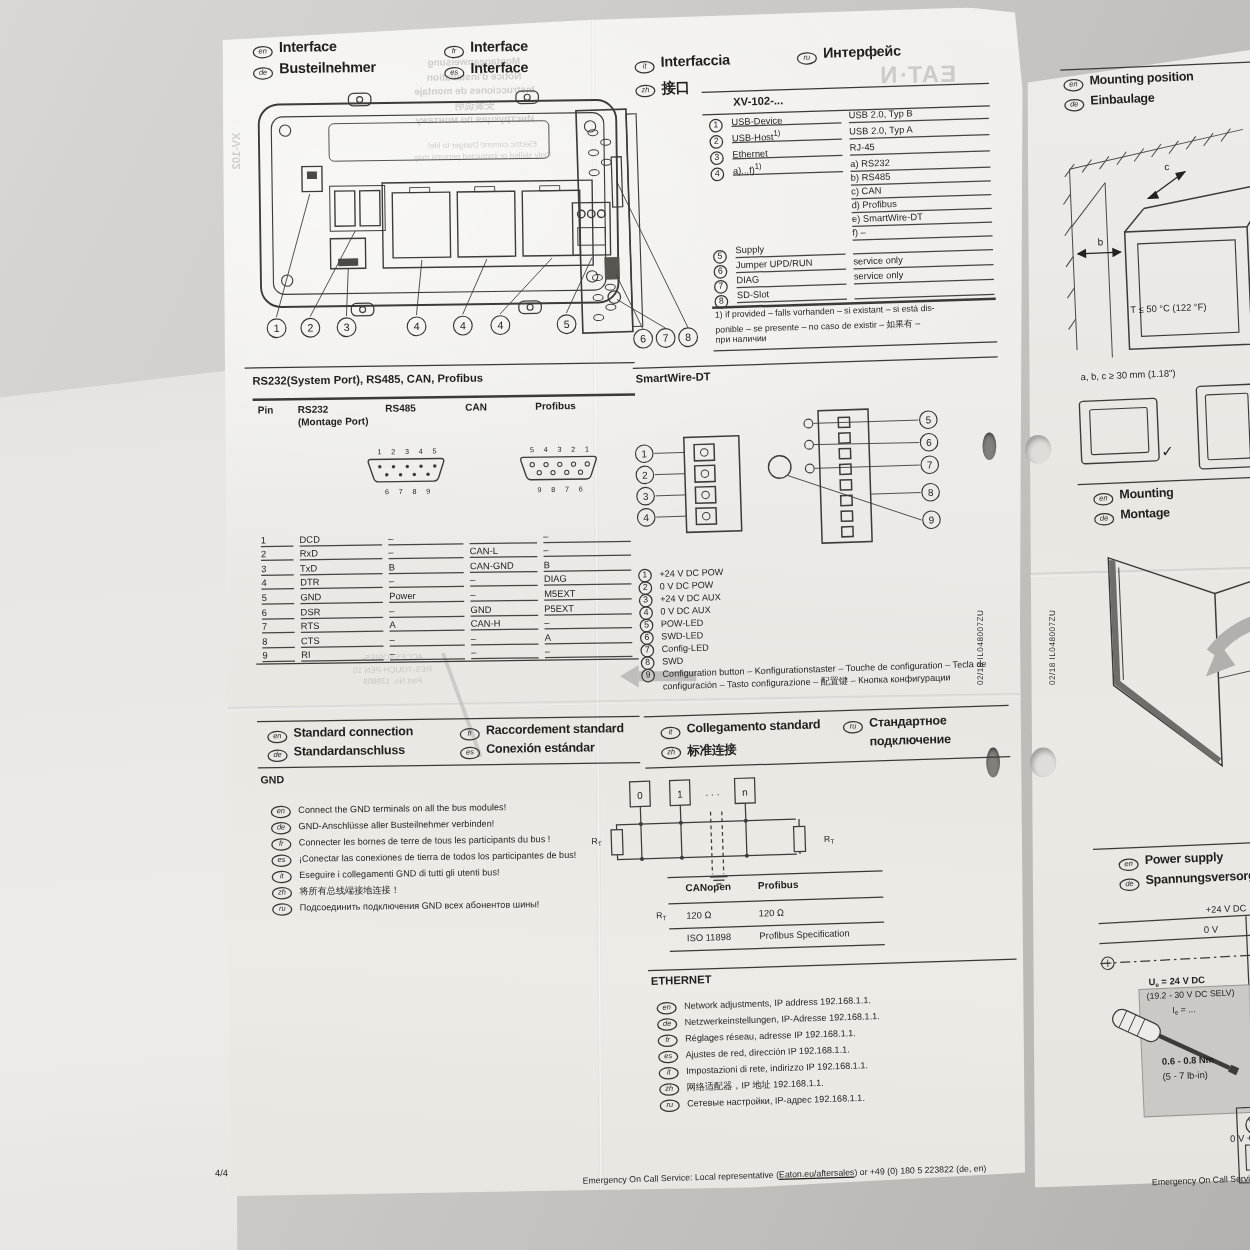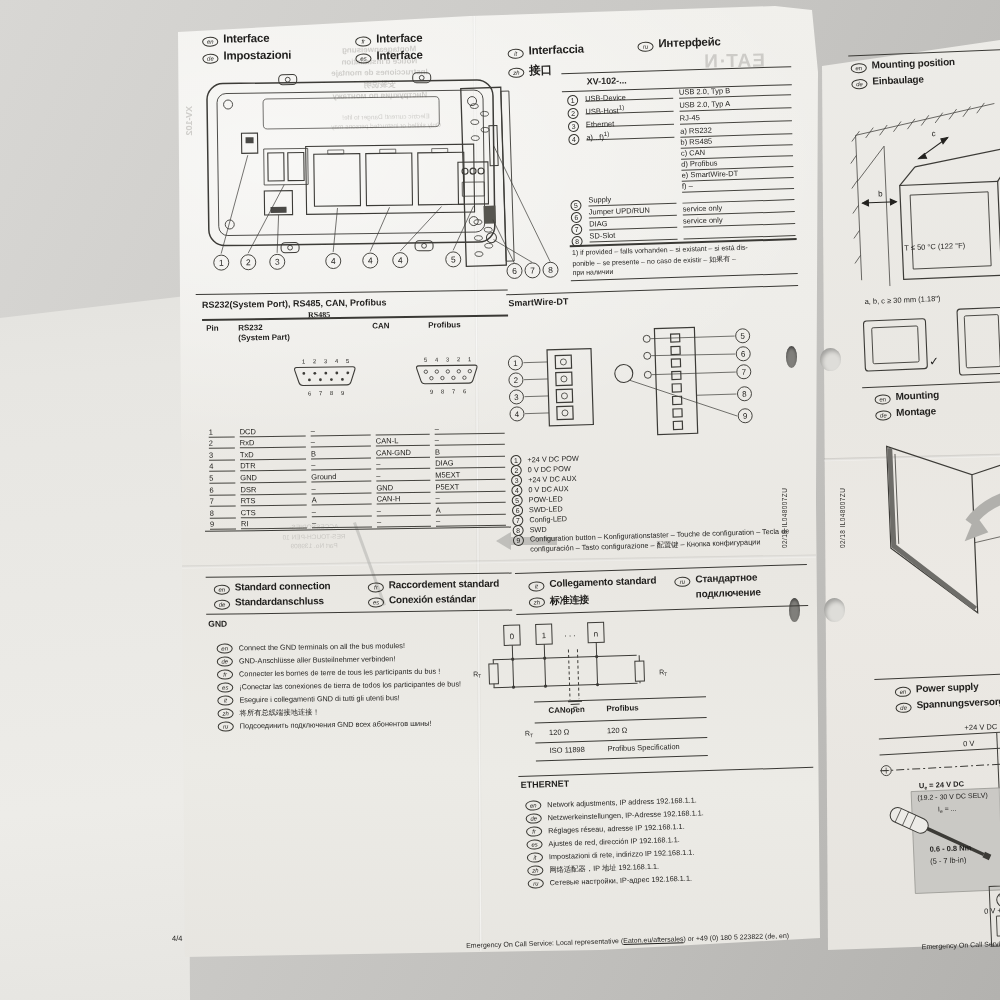--- a/index.html
+++ b/index.html
@@ -91,21 +91,21 @@
   <div class="arrowL" style="left:496px;top:532px;">
     <span class="head"></span>
     <span class="bar"></span>
   </div>
 
   <div class="col" style="left:192px;top:28px;width:320px;height:705px;transform:rotate(-0.8deg);">
 
     <span class="abs badge" style="left:10px;top:9px;">en</span>
     <span class="abs hdr1" style="left:31px;top:5px;">Interface</span>
     <span class="abs badge" style="left:10px;top:26px;">de</span>
-    <span class="abs hdr1" style="left:31px;top:22px;">Impostazioni</span>
+    <span class="abs hdr1" style="left:31px;top:22px;">Busteilnehmer</span>
     <span class="abs badge" style="left:163px;top:11px;">fr</span>
     <span class="abs hdr1" style="left:184px;top:7px;">Interface</span>
     <span class="abs badge" style="left:163px;top:28px;">es</span>
     <span class="abs hdr1" style="left:184px;top:24px;">Interface</span>
 
     <svg class="abs" style="left:8px;top:46px;" width="300" height="210" viewBox="0 0 300 210">
       <g stroke="#3c3b37" fill="none" stroke-width="1.5">
         <rect x="6" y="10" width="286" height="162" rx="16"></rect>
         <rect x="16" y="20" width="266" height="142" rx="9" stroke-width=".9"></rect>
         <rect x="78" y="2" width="18" height="10" rx="4" stroke-width="1"></rect>
@@ -171,22 +171,22 @@
         <text x="250" y="192">5</text>
       </g>
     </svg>
 
     <div class="rule" style="left:0;top:266px;width:312px;"></div>
     <span class="abs b" style="left:6px;top:272px;font-size:9px;">RS232(System Port), RS485, CAN, Profibus</span>
     <div class="rule tk" style="left:6px;top:291px;width:306px;"></div>
 
     <span class="abs b" style="left:10px;top:296px;font-size:8px;">Pin</span>
     <span class="abs b" style="left:42px;top:296px;font-size:8px;">RS232</span>
-    <span class="abs b" style="left:42px;top:306px;font-size:8px;">(System Part)</span>
-    <span class="abs b" style="left:112px;top:284px;font-size:8px;font-family:Liberation Serif, serif;">RS485</span>
+    <span class="abs b" style="left:42px;top:306px;font-size:8px;">(Montage Port)</span>
+    <span class="abs b" style="left:112px;top:296px;font-size:8px;">RS485</span>
     <span class="abs b" style="left:176px;top:296px;font-size:8px;">CAN</span>
     <span class="abs b" style="left:232px;top:296px;font-size:8px;">Profibus</span>
 
     <svg class="abs" style="left:88px;top:328px;" width="80" height="46" viewBox="0 0 80 46">
       <path d="M12,13 L68,13 Q71,13 70,16 L66,28 Q65,31 62,31 L18,31 Q15,31 14,28 L10,16 Q9,13 12,13 Z" fill="none" stroke="#3c3b37" stroke-width="1.1"></path>
       <g fill="#3c3b37">
         <circle cx="19" cy="19" r="1.4"></circle>
           <circle cx="30" cy="19" r="1.4"></circle>
           <circle cx="41" cy="19" r="1.4"></circle>
           <circle cx="52" cy="19" r="1.4"></circle>
@@ -268,21 +268,21 @@
       <tr>
             <td>4</td>
             <td>DTR</td>
             <td>–</td>
             <td>–</td>
             <td>DIAG</td>
           </tr>
       <tr>
             <td>5</td>
             <td>GND</td>
-            <td>Ground</td>
+            <td>Power</td>
             <td>–</td>
             <td>M5EXT</td>
           </tr>
       <tr>
             <td>6</td>
             <td>DSR</td>
             <td>–</td>
             <td>GND</td>
             <td>P5EXT</td>
           </tr>

